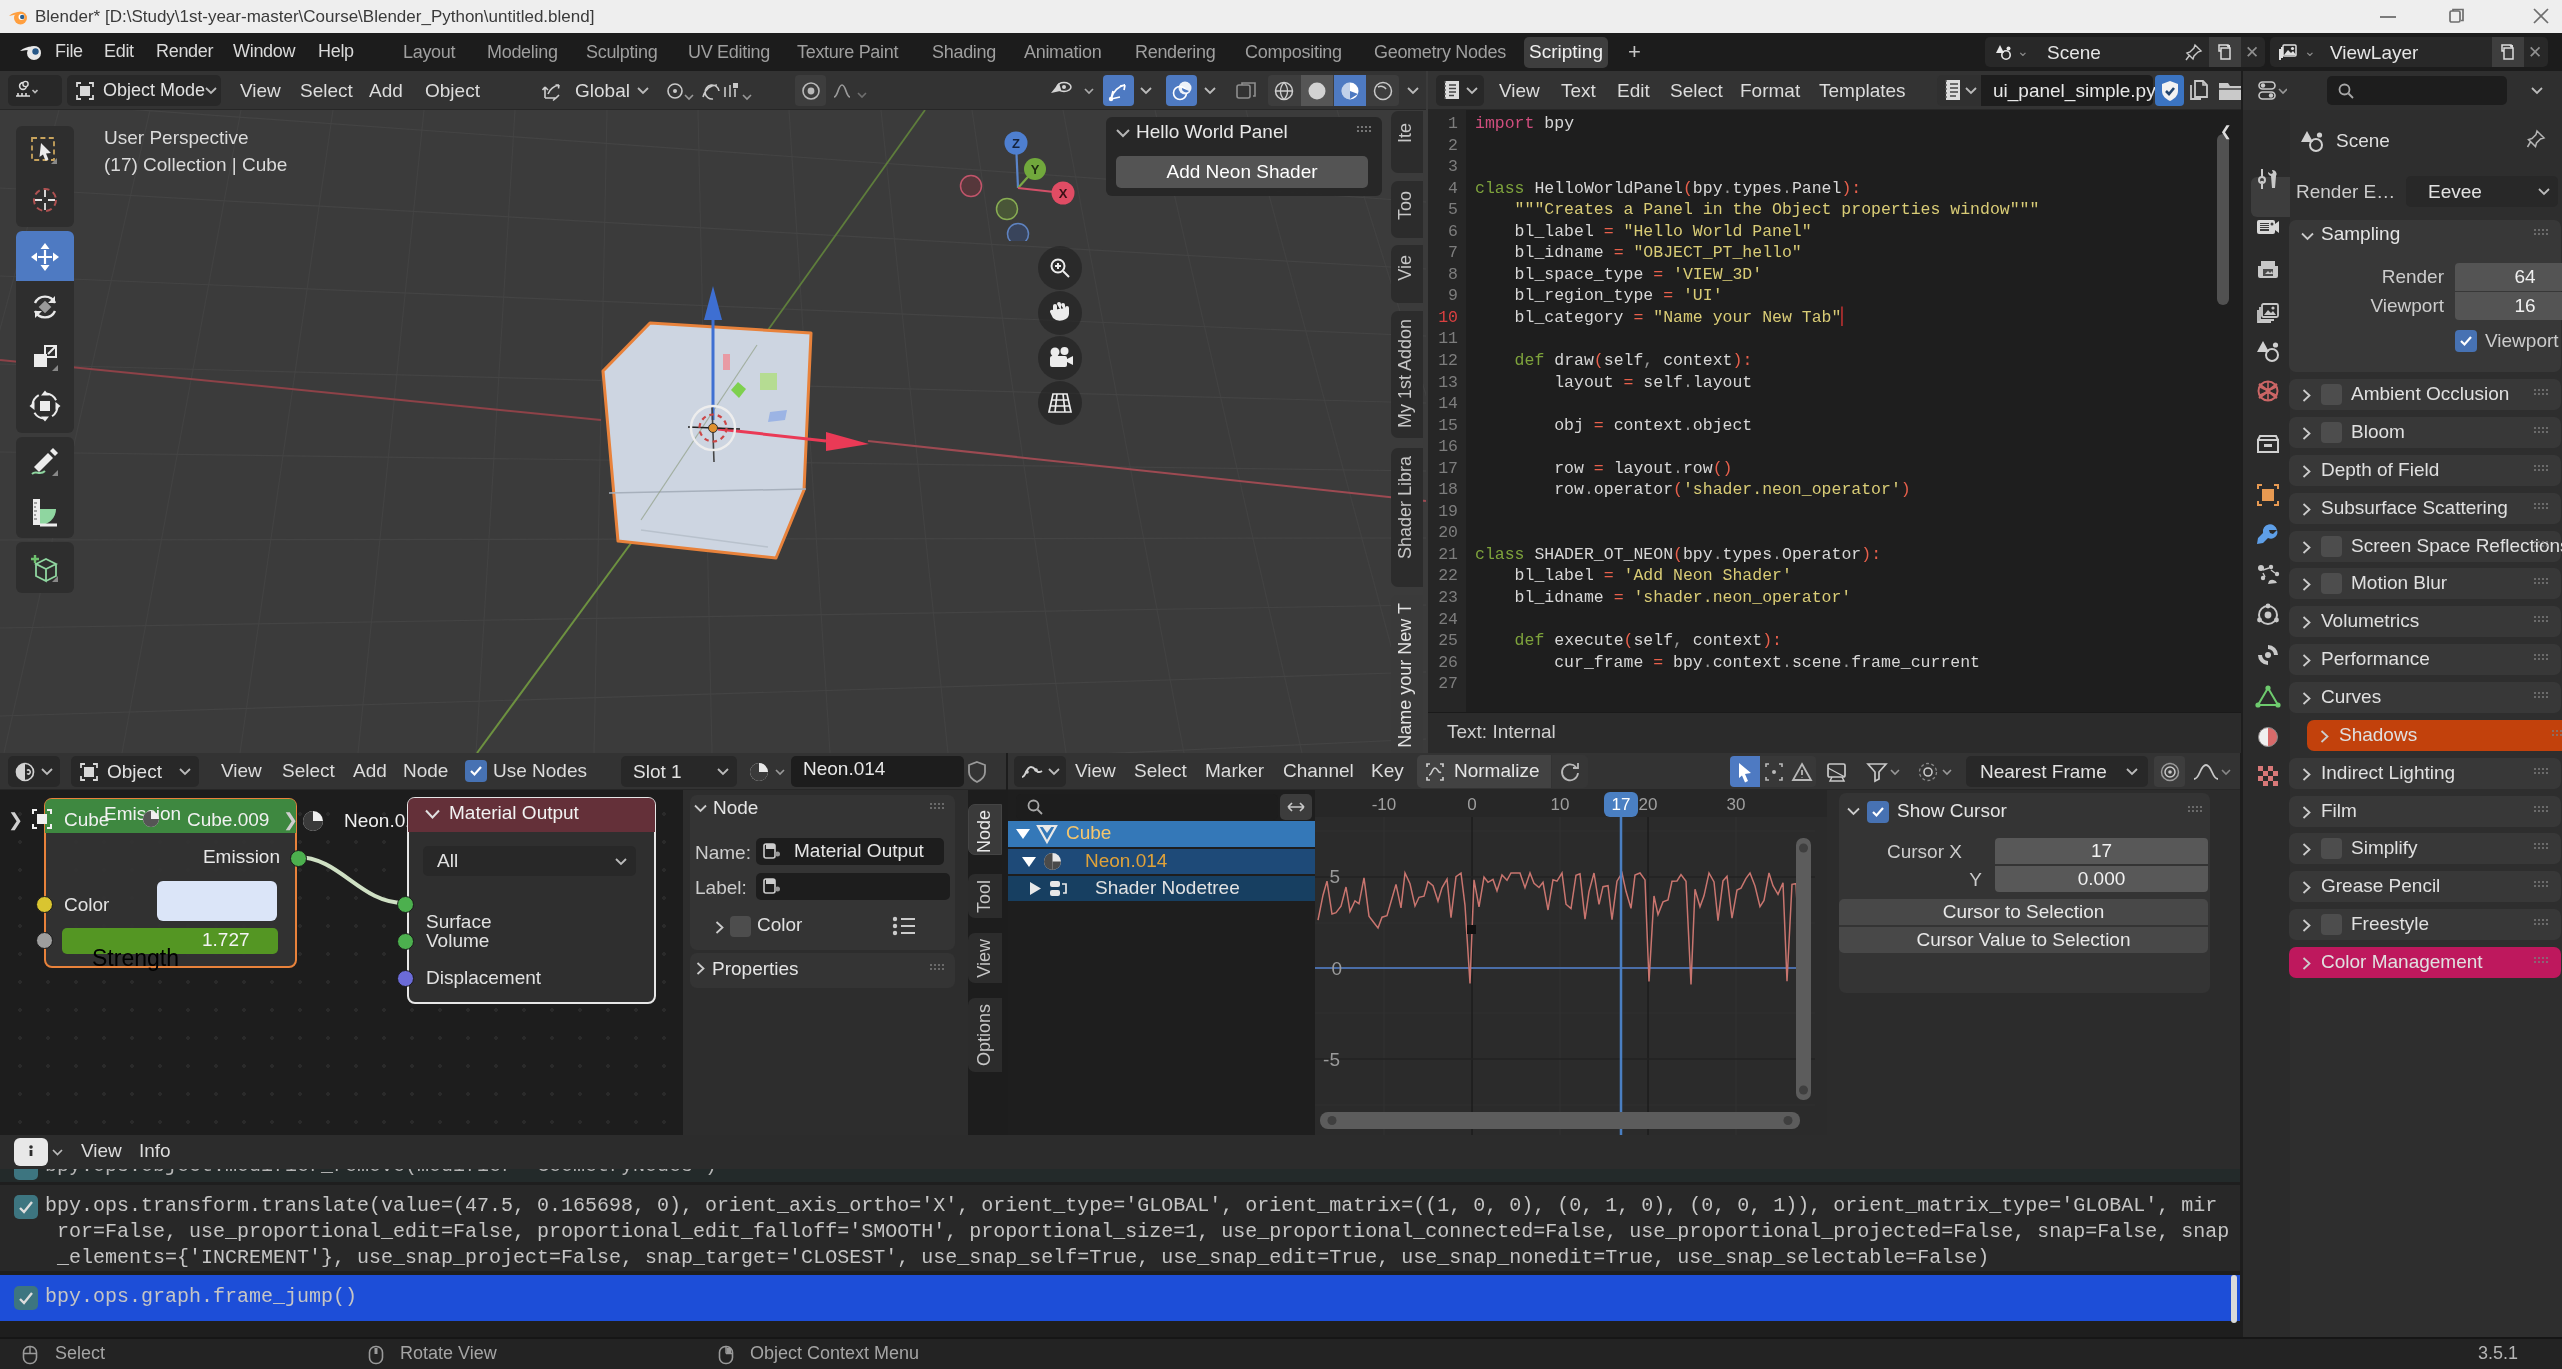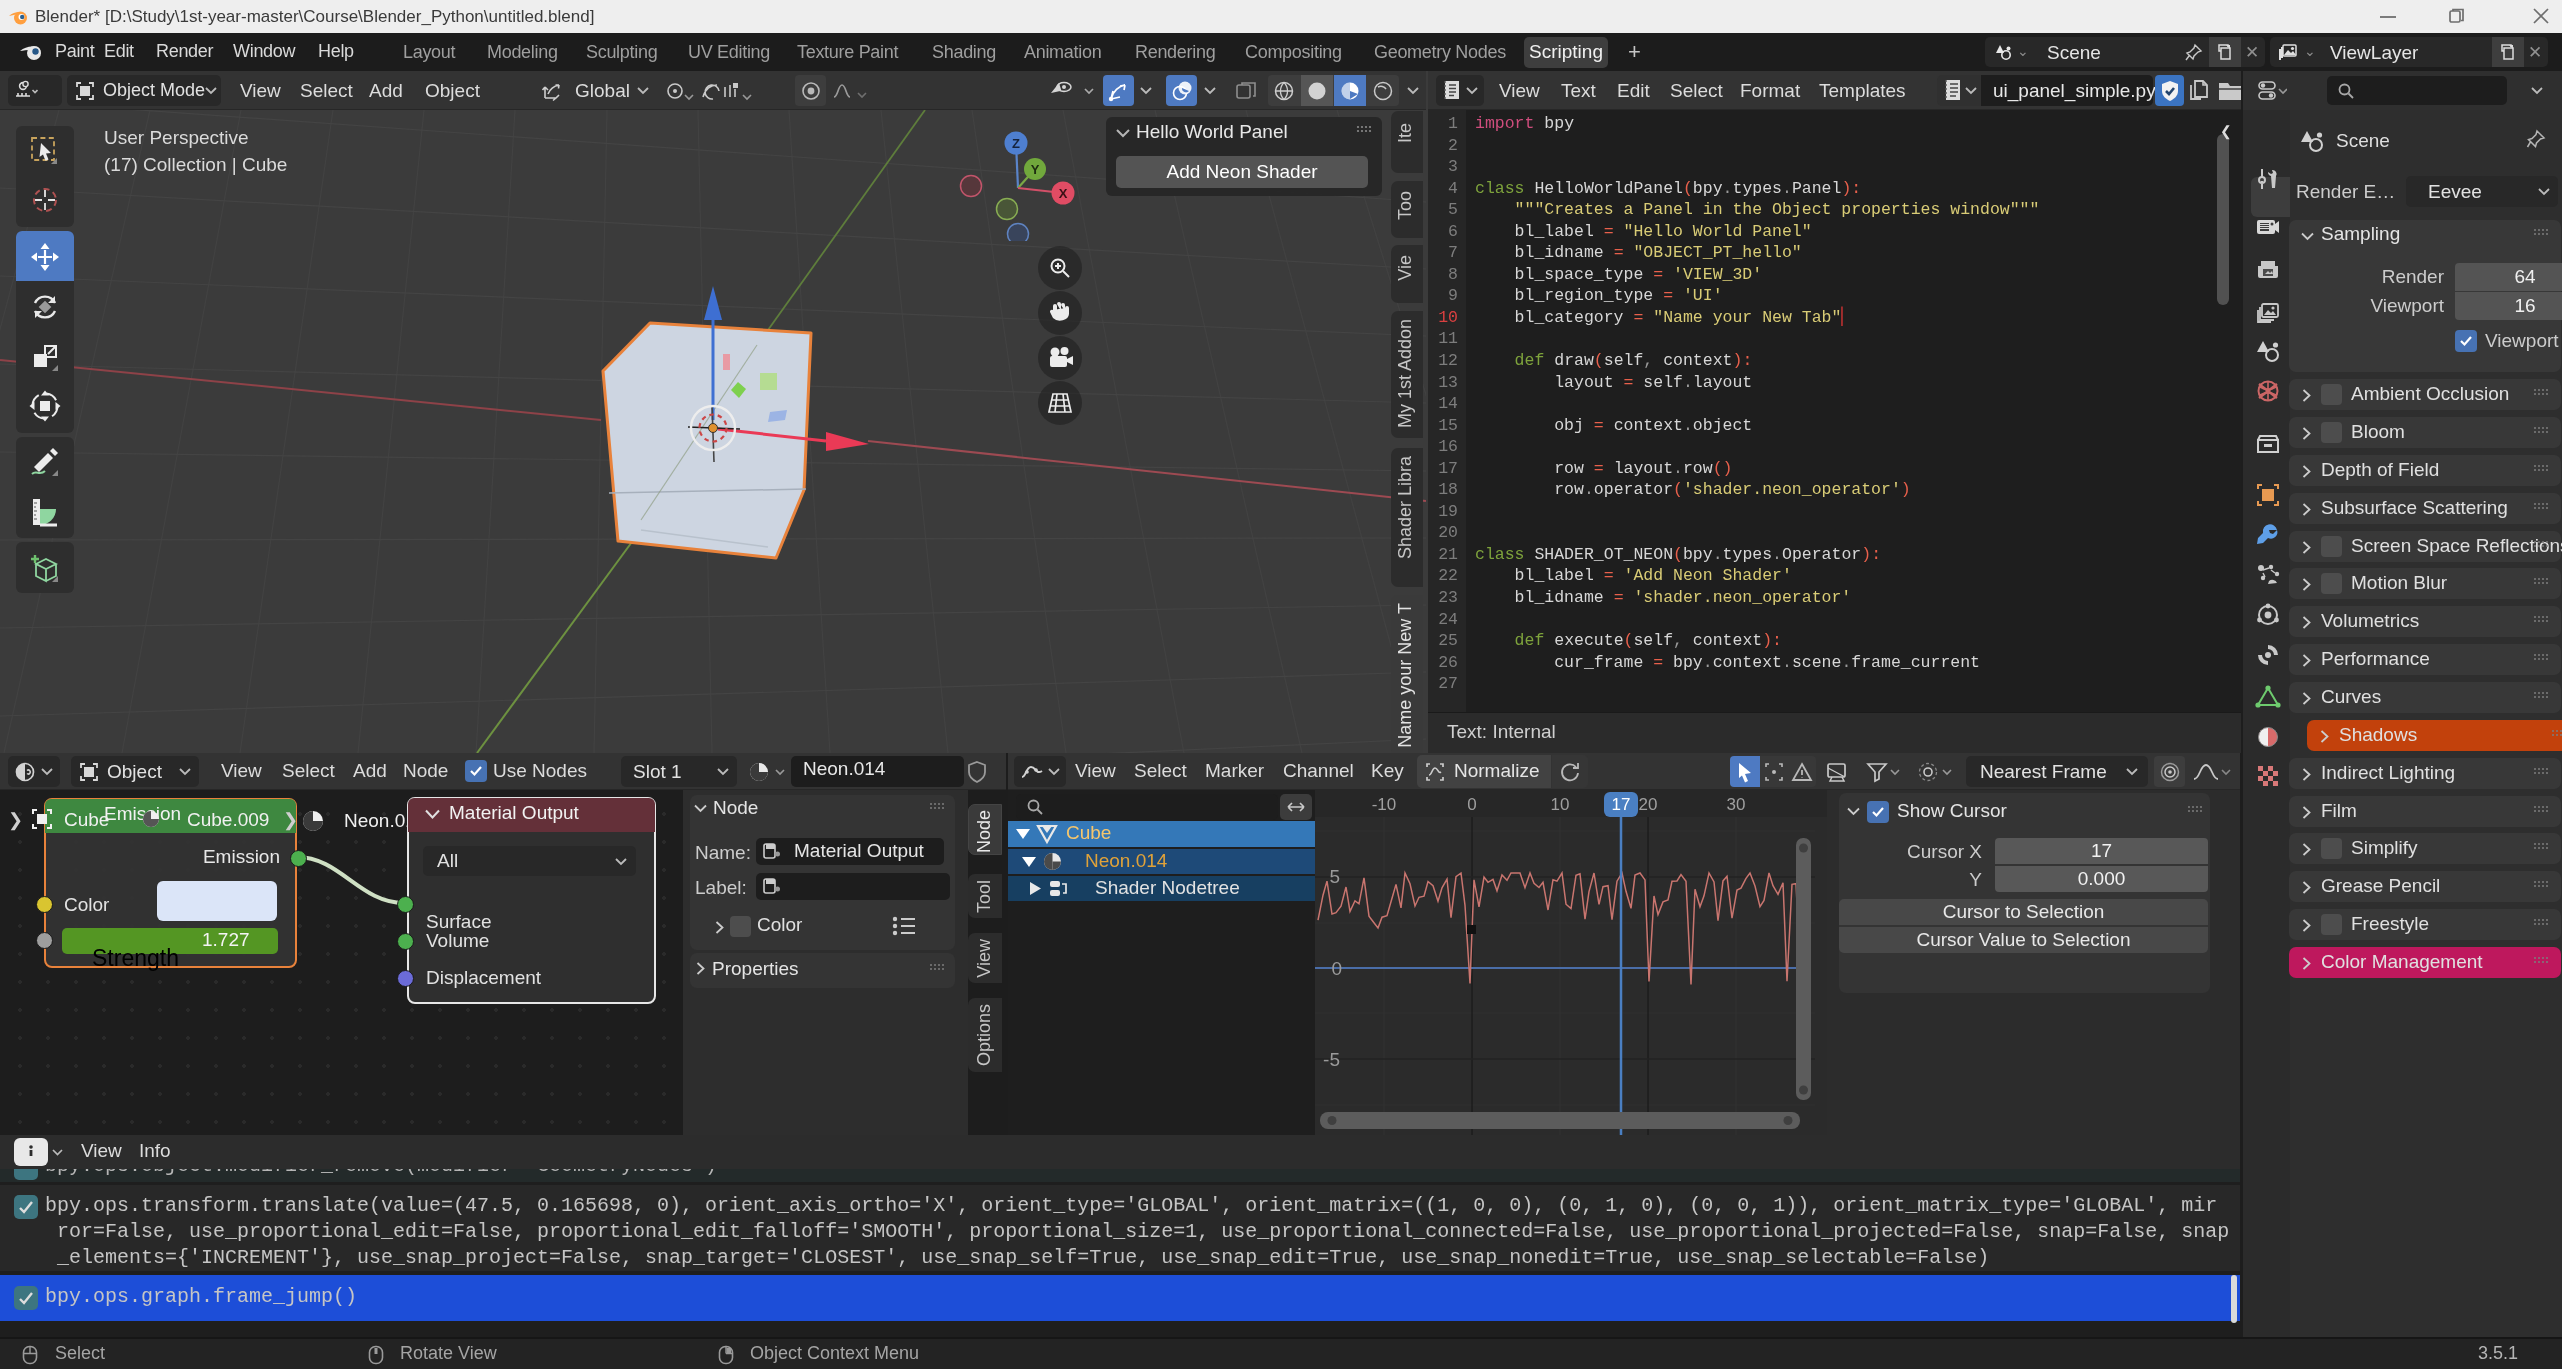--- a/index.html
+++ b/index.html
@@ -41,21 +41,21 @@
       </svg>
 </div>
 
 <div class="a topbar">
   <svg class="a" style="left:20px;top:7px" width="26" height="24" viewBox="0 0 26 24">
     <circle cx="14" cy="13" r="7" fill="#e8e8e8"></circle>
     <circle cx="15.5" cy="11.5" r="3.2" fill="#265787"></circle>
     <circle cx="15.5" cy="11.5" r="4.4" fill="none" stroke="#e8e8e8" stroke-width="1.4"></circle>
     <path d="M0 11 C4 7.5 9 6 14 6.5 L11 9.5 C7 10 3 10.5 0 11 Z" fill="#e8e8e8"></path>
   </svg>
-  <span class="menuitem" style="left:55px">Paint</span>
+  <span class="menuitem" style="left:55px">File</span>
   <span class="menuitem" style="left:104px">Edit</span>
   <span class="menuitem" style="left:156px">Render</span>
   <span class="menuitem" style="left:233px">Window</span>
   <span class="menuitem" style="left:318px">Help</span>
   <span class="wstab" style="left:403px">Layout</span>
   <span class="wstab" style="left:487px">Modeling</span>
   <span class="wstab" style="left:586px">Sculpting</span>
   <span class="wstab" style="left:688px">UV Editing</span>
   <span class="wstab" style="left:797px">Texture Paint</span>
   <span class="wstab" style="left:932px">Shading</span>
@@ -1335,21 +1335,21 @@
             <circle cx="2" cy="2" r="1"></circle>
             <circle cx="6" cy="2" r="1"></circle>
             <circle cx="10" cy="2" r="1"></circle>
             <circle cx="14" cy="2" r="1"></circle>
             <circle cx="2" cy="6" r="1"></circle>
             <circle cx="6" cy="6" r="1"></circle>
             <circle cx="10" cy="6" r="1"></circle>
             <circle cx="14" cy="6" r="1"></circle>
           </g>
         </svg>
-    <span class="a" style="left:60px;top:51px;width:95px;text-align:right;font-size:19px;color:#cccccc">Cursor X</span>
+    <span class="a" style="left:60px;top:51px;width:95px;text-align:left;font-size:19px;color:#cccccc">Cursor X</span>
     <div class="a" style="left:168px;top:48px;width:213px;height:26px;background:#585858;border-radius:4px 4px 0 0;text-align:center;color:#f2f2f2;font-size:19px;padding-top:2px">17</div>
     <span class="a" style="left:60px;top:79px;width:95px;text-align:right;font-size:19px;color:#cccccc">Y</span>
     <div class="a" style="left:168px;top:76px;width:213px;height:26px;background:#585858;border-radius:0 0 4px 4px;text-align:center;color:#f2f2f2;font-size:19px;padding-top:2px">0.000</div>
     <div class="a" style="left:12px;top:109px;width:369px;height:26px;background:#484848;border-radius:5px 5px 0 0;text-align:center;color:#e8e8e8;font-size:19px;padding-top:2px">Cursor to Selection</div>
     <div class="a" style="left:12px;top:137px;width:369px;height:26px;background:#484848;border-radius:0 0 5px 5px;text-align:center;color:#e8e8e8;font-size:19px;padding-top:2px">Cursor Value to Selection</div>
   </div>
 </div>
 
 <div class="a" style="left:0;top:1135px;width:2240px;height:202px;background:#1e1e1e;overflow:hidden" id="info">
   <div class="a hdr" style="left:0;top:0;width:2240px;height:34px;background:#2c2c2c">

